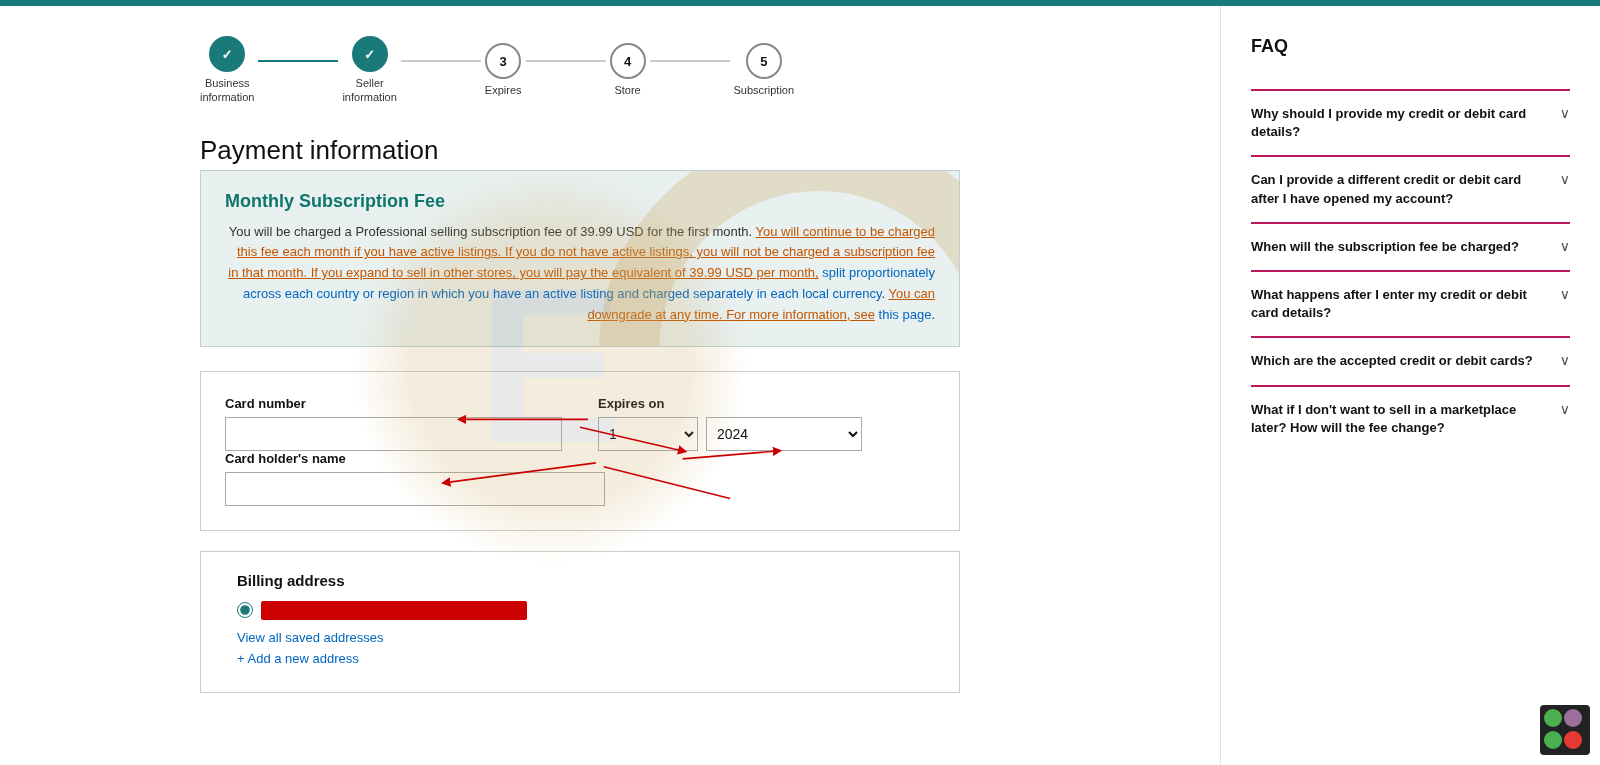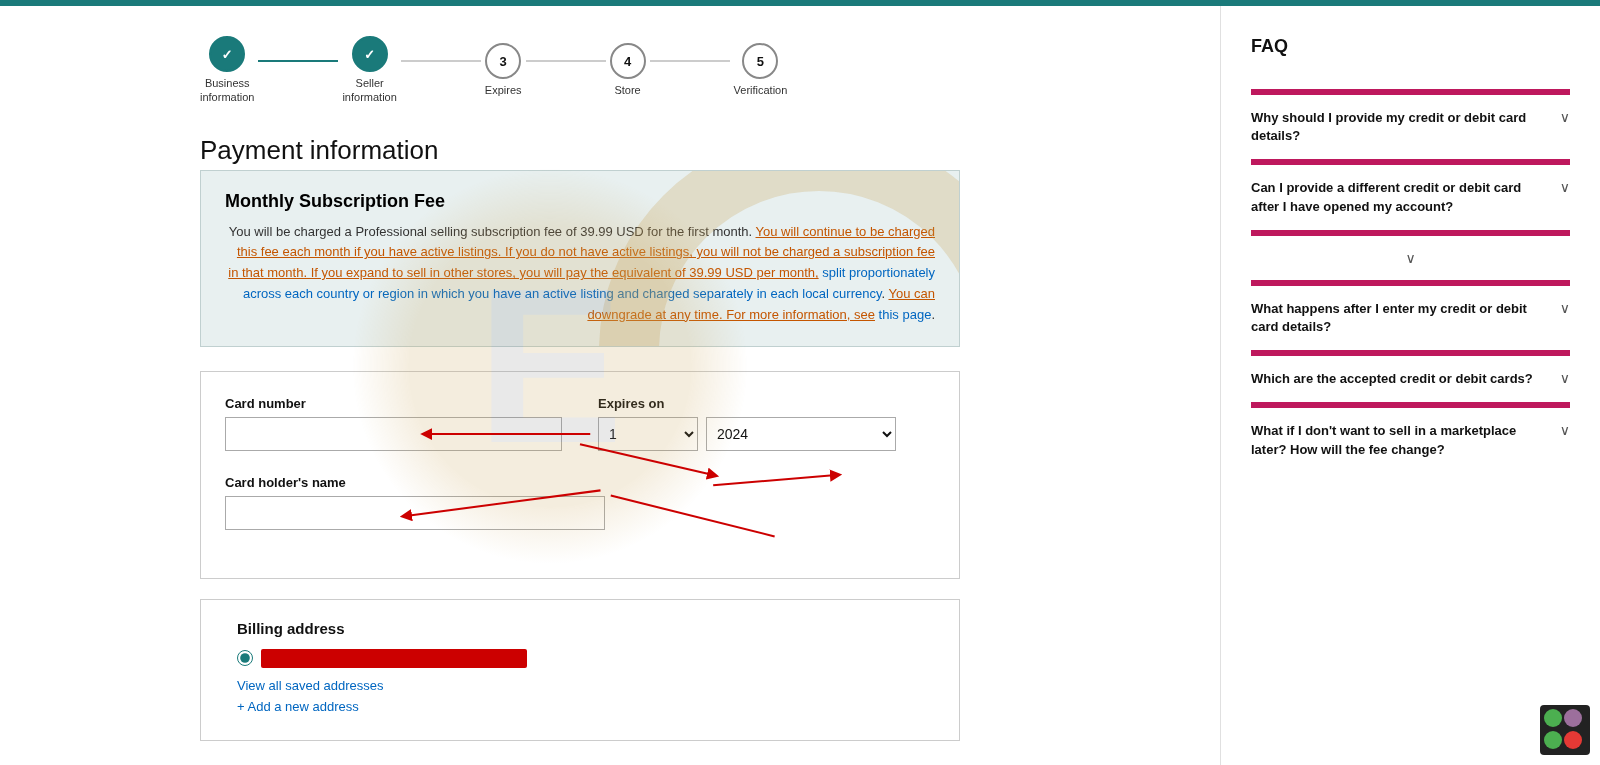--- a/index.html
+++ b/index.html
@@ -129,21 +129,21 @@
       height: 320px;
       border-radius: 50%;
       border: 60px solid rgba(200, 160, 80, 0.25);
       pointer-events: none;
     }
 
     .subscription-title {
       font-size: 18px;
       font-weight: bold;
       margin-bottom: 10px;
-      color: #000000;
+      color: #0f766e;
     }
 
     .subscription-text {
       font-size: 13px;
       color: #333;
       line-height: 1.6;
       text-align: right;
     }
 
     .subscription-text a {
@@ -157,21 +157,21 @@
       border: 1px solid #ccc;
       padding: 24px;
       max-width: 760px;
       margin-bottom: 20px;
       position: relative;
     }
 
     .form-row {
       display: flex;
       gap: 36px;
-      margin-bottom: 24px;
+      margin-bottom: 0;
     }
 
     .form-group {
       display: flex;
       flex-direction: column;
     }
 
     .form-group.card-number {
       flex: 1;
     }
@@ -215,21 +215,21 @@
       color: #111;
       outline: none;
       cursor: pointer;
     }
 
     .month-select {
       width: 100px;
     }
 
     .year-select {
-      width: 190px;
+      width: 156px;
     }
 
     
     .billing-box {
       background: #fff;
       border: 1px solid #ccc;
       padding: 20px 36px;
       max-width: 760px;
       margin-bottom: 44px;
     }
@@ -278,25 +278,25 @@
 
     
     .faq-title {
       font-size: 18px;
       font-weight: bold;
       margin-bottom: 32px;
       color: #111;
     }
 
     .faq-item {
-      border-top: 6px solid #be185d;
+      border-top: 2px solid #be185d;
       padding: 14px 0;
       cursor: pointer;
       display: flex;
-      justify-content: center;
+      justify-content: flex-end;
       align-items: flex-start;
     }
 
     .faq-question {
       font-size: 13px;
       color: #111;
       font-weight: bold;
       flex: 1;
       padding-right: 10px;
       line-height: 1.4;
@@ -388,21 +388,21 @@
       <div class="step-connector"></div>
 
       <div class="step">
         <div class="step-circle active">4</div>
         <div class="step-label">Store</div>
       </div>
       <div class="step-connector"></div>
 
       <div class="step">
         <div class="step-circle active">5</div>
-        <div class="step-label">Verification</div>
+        <div class="step-label">Subscription</div>
       </div>
     </div>
 
     <h1 class="page-title">Payment information</h1>
 
     <div class="subscription-box">
       <div class="subscription-title">Monthly Subscription Fee</div>
       <div class="subscription-text">
         You will be charged a Professional selling subscription fee of 39.99 USD for the first month. <span style="text-decoration: underline; color: #c45500;">You will continue to be charged this fee each month if you have active listings. If you do not have active listings, you will not be charged a subscription fee in that month. If you expand to sell in other stores, you will pay the equivalent of 39.99 USD per month,</span> <a href="#">split proportionately across each country or region in which you have an active listing and charged separately in each local currency</a>. <span style="text-decoration: underline; color: #c45500;">You can downgrade at any time. For more information, see</span> <a href="#">this page</a>.
       </div>
@@ -496,20 +496,21 @@
       <span class="faq-question">Why should I provide my credit or debit card details?</span>
       <span class="faq-chevron">∨</span>
     </div>
 
     <div class="faq-item">
       <span class="faq-question">Can I provide a different credit or debit card after I have opened my account?</span>
       <span class="faq-chevron">∨</span>
     </div>
 
     <div class="faq-item">
+      <span class="faq-question">When will the subscription fee be charged?</span>
       <span class="faq-chevron">∨</span>
     </div>
 
     <div class="faq-item">
       <span class="faq-question">What happens after I enter my credit or debit card details?</span>
       <span class="faq-chevron">∨</span>
     </div>
 
     <div class="faq-item">
       <span class="faq-question">Which are the accepted credit or debit cards?</span>

